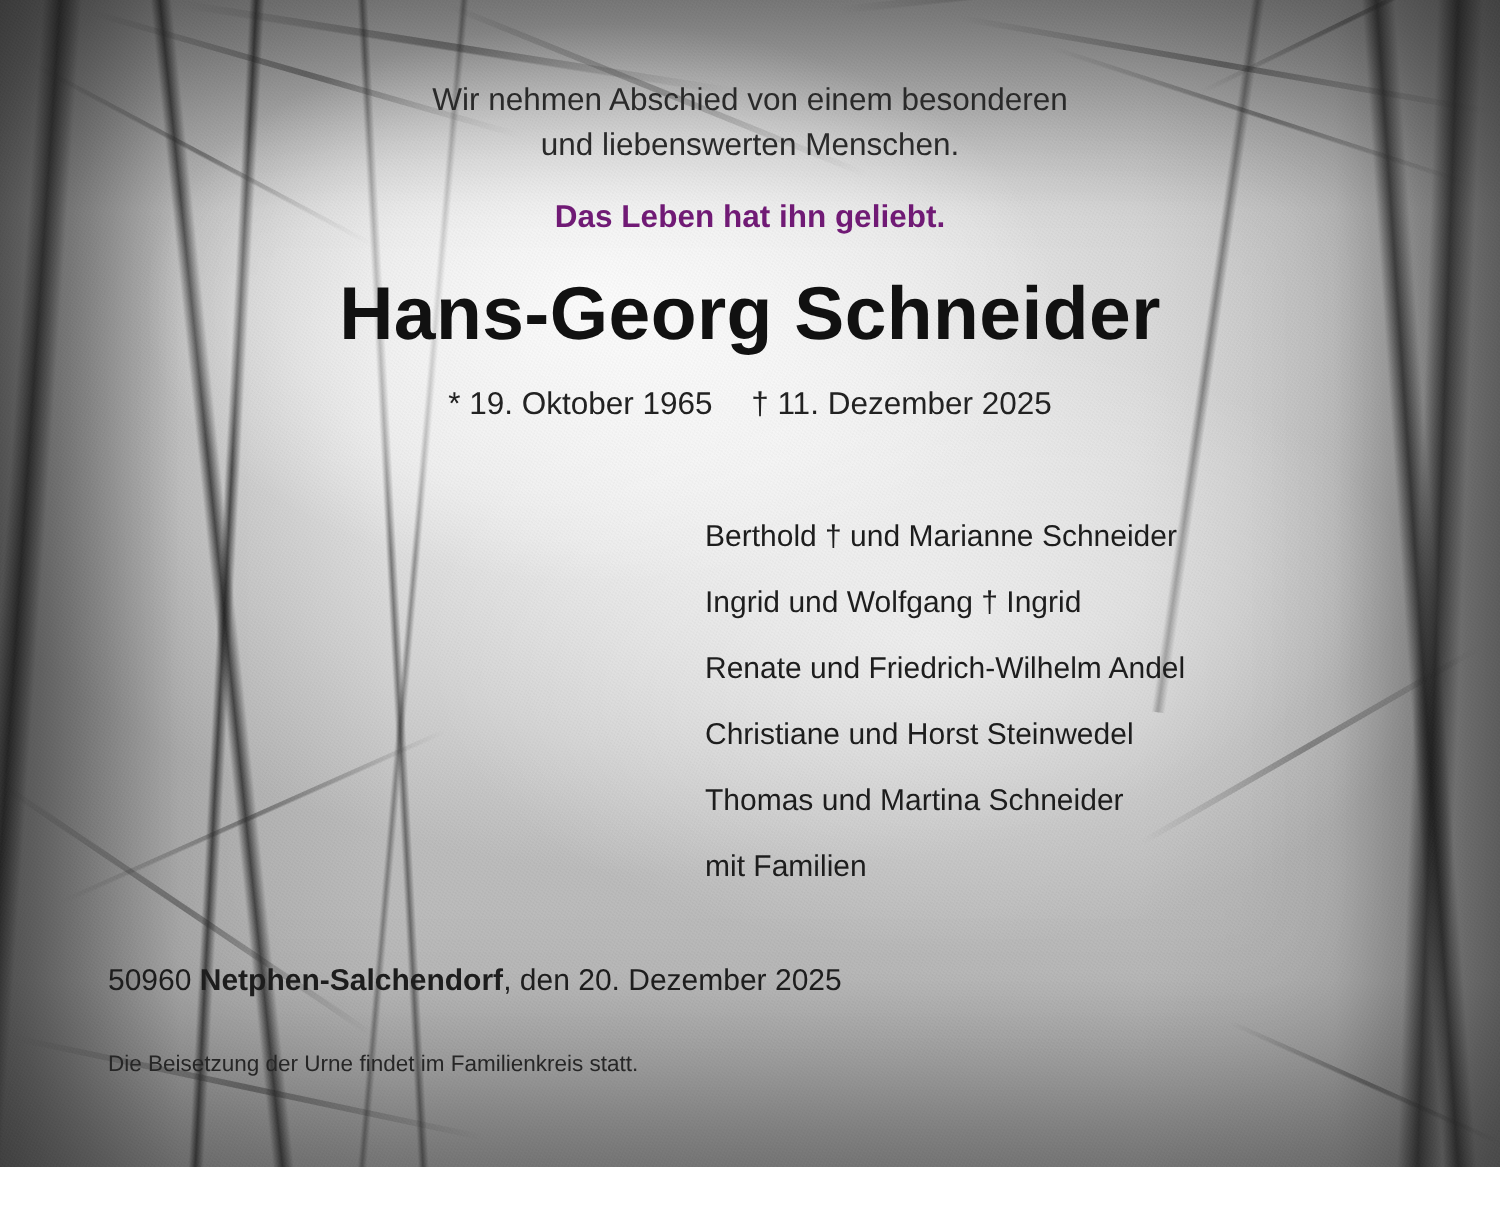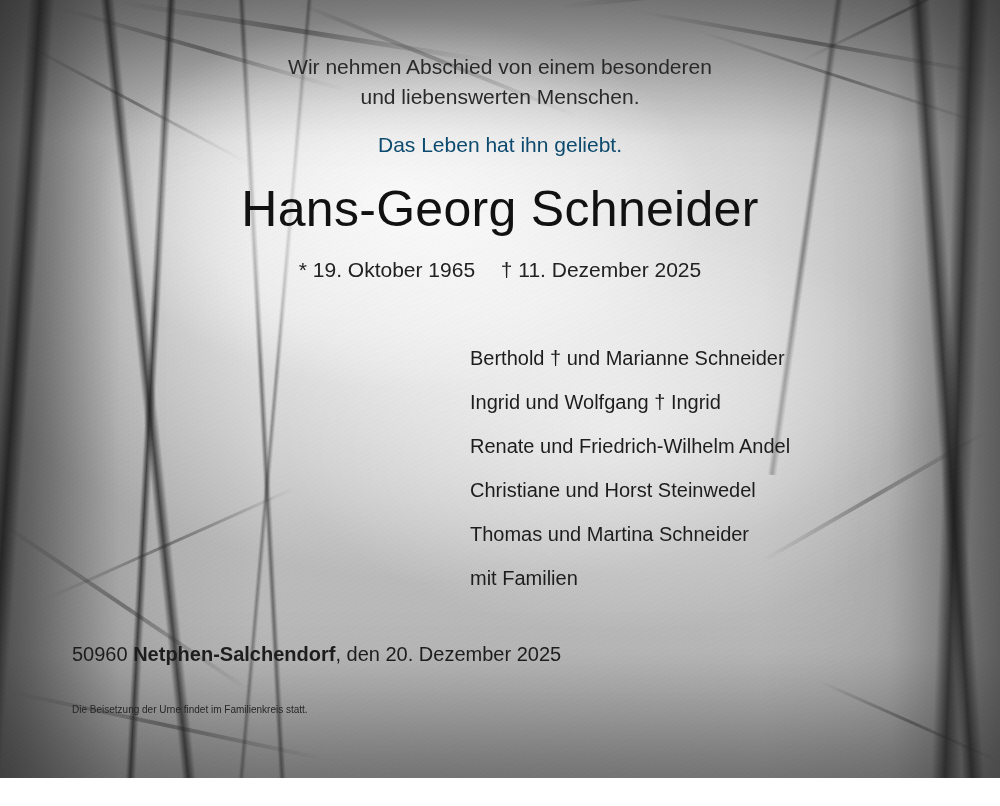--- a/index.html
+++ b/index.html
@@ -81,31 +81,32 @@
     color: #2a2a2a;
   }
   .intro .line2 { display: block; }
   .life-line {
     position: absolute;
     top: 133px;
     left: 0;
     right: 0;
     text-align: center;
     font-size: 21px;
-    color: #0c4a6e;
+    color: #701a75;
+    font-weight: bold;
   }
   .name {
     position: absolute;
     top: 178px;
     left: 0;
     right: 0;
     text-align: center;
     font-size: 50px;
     line-height: 62px;
-    font-weight: 400;
+    font-weight: 700;
     letter-spacing: 0.3px;
     color: #111111;
   }
   .dates {
     position: absolute;
     top: 258px;
     left: 0;
     right: 0;
     text-align: center;
     font-size: 21px;
@@ -128,21 +129,21 @@
     font-size: 20px;
     color: #1d1d1d;
   }
   .place-line .zip { font-weight: 400; }
   .place-line .town { font-weight: 700; }
   .notes {
     position: absolute;
     top: 694px;
     left: 72px;
     right: 60px;
-    font-size: 10px;
+    font-size: 15px;
     line-height: 32px;
     color: #262626;
   }
   .notes div { white-space: nowrap; }
 </style>
 </head>
 <body>
 
 <div class="notice">
 

